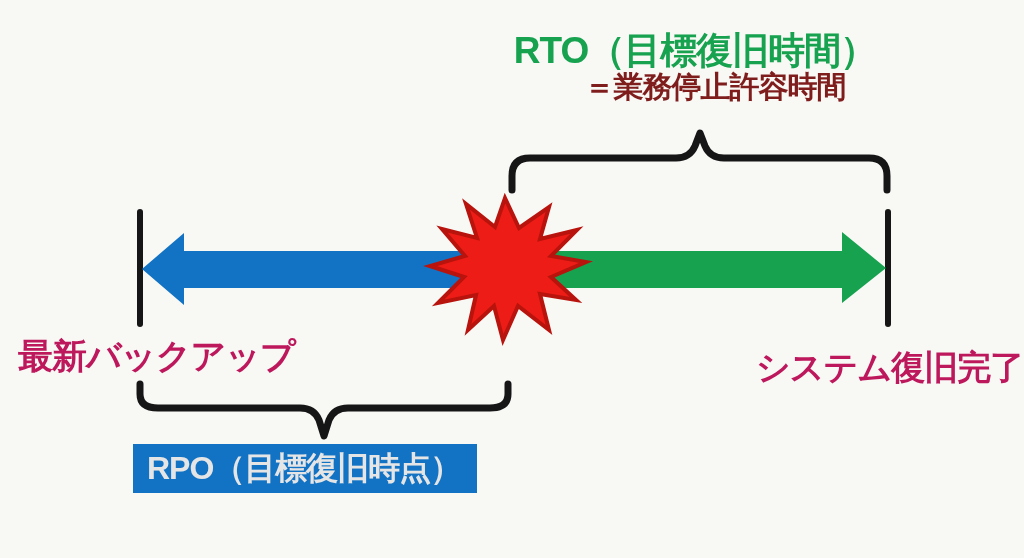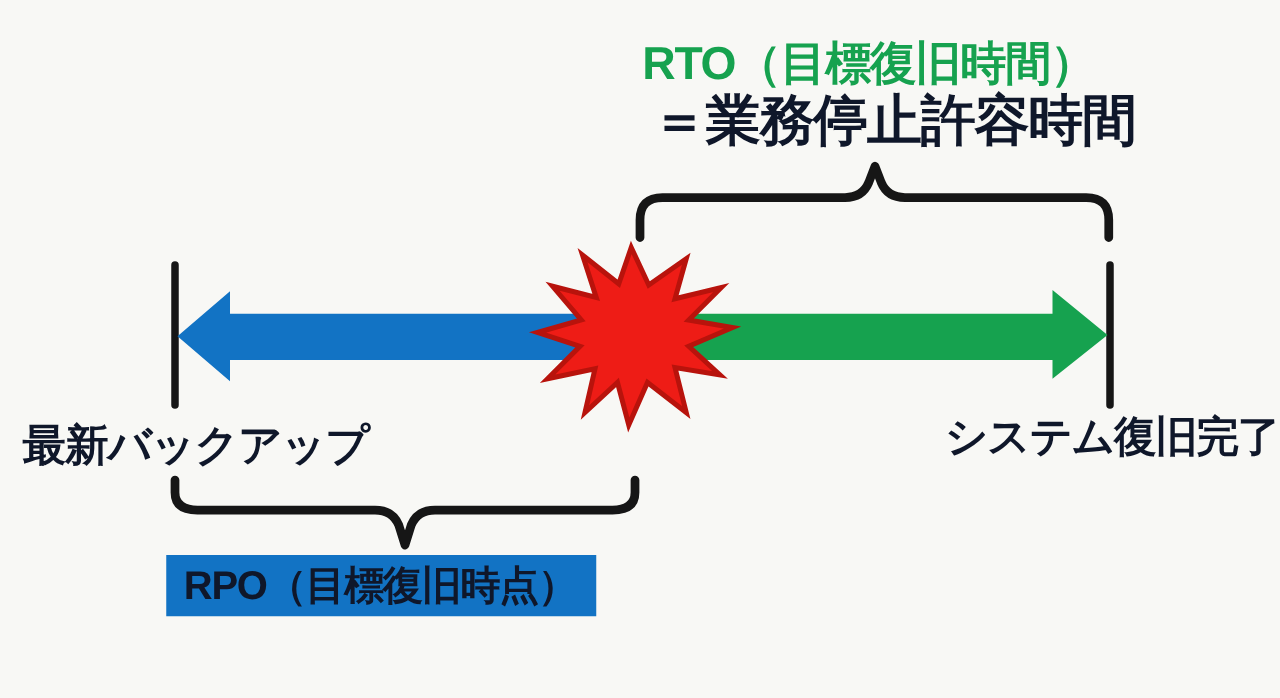--- a/index.html
+++ b/index.html
@@ -6,50 +6,50 @@
   body {
     width: 1024px; height: 558px;
     background: #f8f8f5;
     font-family: "Liberation Sans", "DejaVu Sans", sans-serif;
     overflow: hidden;
     position: relative;
   }
   .stage { position: absolute; left: 0; top: 0; width: 856px; height: 558px; }
   .abs { position: absolute; }
   .bold { font-weight: 800; }
-  .txt { color: #0f172a; white-space: nowrap; letter-spacing: -1px; }
+  .txt { color: #be185d; white-space: nowrap; letter-spacing: -1px; }
 
   
   .rto-title {
     left: 435px; top: 26px; width: 520px;
     text-align: center;
     font-size: 37px; font-weight: 800;
     color: #16a24f; letter-spacing: -1px; white-space: nowrap;
   }
   .rto-subtitle {
     left: 455px; top: 67px; width: 520px;
     text-align: center;
-    font-size: 44px; font-weight: 800;
-    color: #0f172a; letter-spacing: -1px; white-space: nowrap;
+    font-size: 30px; font-weight: 800;
+    color: #7f1d1d; letter-spacing: -1px; white-space: nowrap;
   }
 
   
   .label-left   { left: 18px;  top: 333px; font-size: 35px; }
   .label-center { left: 443px; top: 333px; font-size: 35px; }
-  .label-right  { left: 756px; top: 327px; font-size: 34px; }
+  .label-right  { left: 756px; top: 345px; font-size: 34px; }
 
   
   .rpo-box {
     left: 133px; top: 444px; width: 344px; height: 49px;
     background: #1273c4;
     display: flex; align-items: center;
     padding-left: 14px; box-sizing: border-box;
   }
   .rpo-box-text {
-    color: #0f172a; font-size: 32px; font-weight: 800;
+    color: #e5e5e5; font-size: 32px; font-weight: 800;
     letter-spacing: -1px; white-space: nowrap;
   }
   .rpo-subtitle {
     left: 146px; top: 488px;
     font-size: 38px; font-weight: 800;
     color: #141414; letter-spacing: -1px; white-space: nowrap;
   }
 
   svg { position: absolute; left: 0; top: 0; }
 </style>

